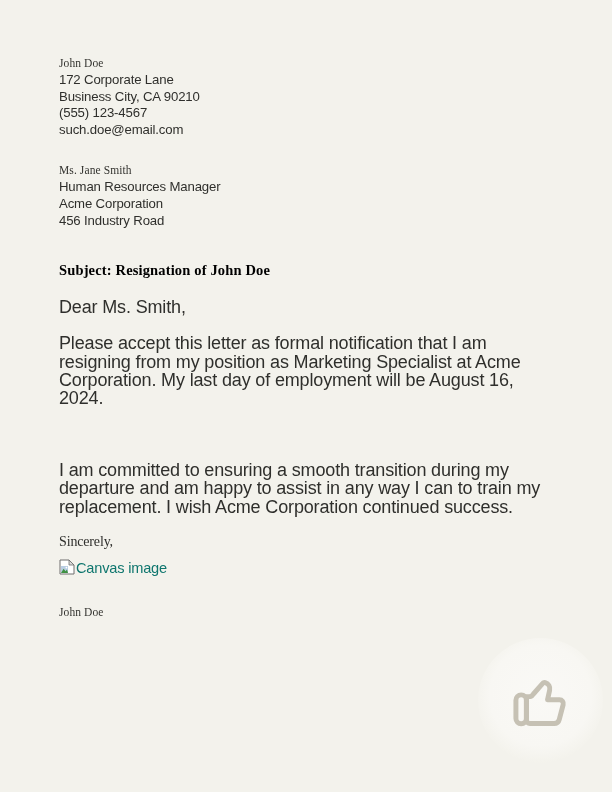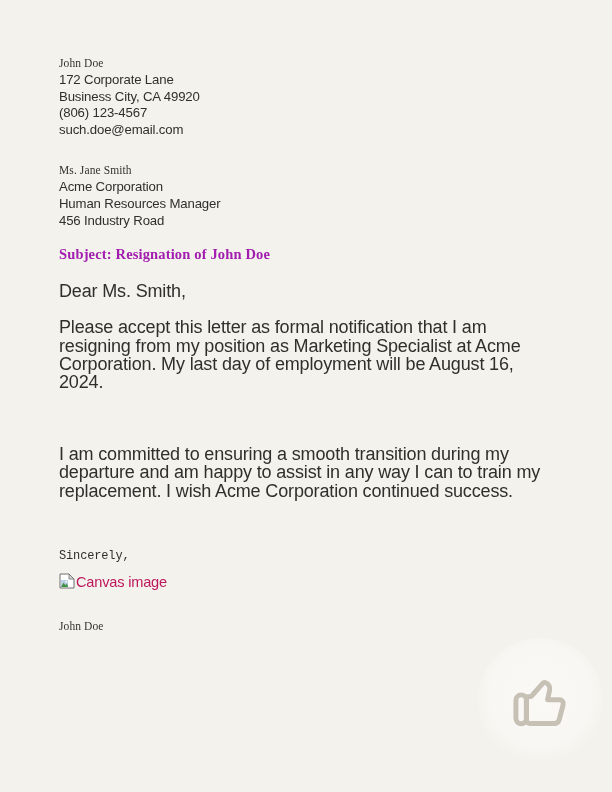--- a/index.html
+++ b/index.html
@@ -45,23 +45,23 @@
 
   .block-sender { margin: 0 0 0 0; }
   .block-date   { margin-top: 18px; }
   .block-recipient { margin-top: 24px; }
 
   .subject {
     font-family: "Liberation Serif", serif;
     font-weight: bold;
     font-size: 14.5px;
     line-height: 19px;
-    color: #a21caf;
+    color: #000000;
     letter-spacing: 0.15px;
-    margin-top: 16px;
+    margin-top: 32px;
   }
 
   .salutation {
     margin-top: 24px;
   }
 
   .para {
     font-family: "Liberation Sans", sans-serif;
     font-size: 18px;
     line-height: 18.2px;
@@ -71,26 +71,26 @@
     margin-top: 18px;
     text-align: left;
   }
 
   .para.blank {
     margin-top: 18px;
     height: 18px;
   }
 
   .closing {
-    font-family: Liberation Mono, monospace;
-    font-size: 12px;
+    font-family: Liberation Serif, serif;
+    font-size: 14px;
     line-height: 18.2px;
     color: #2f2f2c;
     letter-spacing: -0.15px;
-    margin-top: 47px;
+    margin-top: 17px;
   }
 
   
   .broken-image-row {
     display: flex;
     align-items: center;
     margin-top: 7px;
     height: 20px;
   }
   .broken-image-icon {
@@ -98,21 +98,21 @@
     height: 16px;
     flex: 0 0 16px;
     margin-right: 1px;
     position: relative;
     top: -1px;
   }
   .broken-alt {
     font-family: "Liberation Sans", sans-serif;
     font-size: 14.6px;
     line-height: 18px;
-    color: #be185d;
+    color: #0f766e;
     letter-spacing: -0.2px;
   }
 
   .signature-name {
     margin-top: 26px;
   }
 
   
   .thumb-badge {
     position: absolute;
@@ -137,30 +137,30 @@
   }
 </style>
 </head>
 <body>
 
 <div class="page">
 
   <div class="block-sender">
     <div class="serif-name">John Doe</div>
     <div class="addr-line">172 Corporate Lane</div>
-    <div class="addr-line">Business City, CA 49920</div>
-    <div class="addr-line">(806) 123-4567</div>
+    <div class="addr-line">Business City, CA 90210</div>
+    <div class="addr-line">(555) 123-4567</div>
     <div class="addr-line">such.doe@email.com</div>
   </div>
 
 
   <div class="block-recipient">
     <div class="serif-name">Ms. Jane Smith</div>
+    <div class="addr-line">Human Resources Manager</div>
     <div class="addr-line">Acme Corporation</div>
-    <div class="addr-line">Human Resources Manager</div>
     <div class="addr-line">456 Industry Road</div>
   </div>
 
   <div class="subject">Subject: Resignation of John Doe</div>
 
   <div class="para salutation">Dear Ms. Smith,</div>
 
   <div class="para">Please accept this letter as formal notification that I am resigning from my position as Marketing Specialist at Acme Corporation. My last day of employment will be August 16, 2024.</div>
   <div class="para blank"></div>
   <div class="para">I am committed to ensuring a smooth transition during my departure and am happy to assist in any way I can to train my replacement. I wish Acme Corporation continued success.</div>

